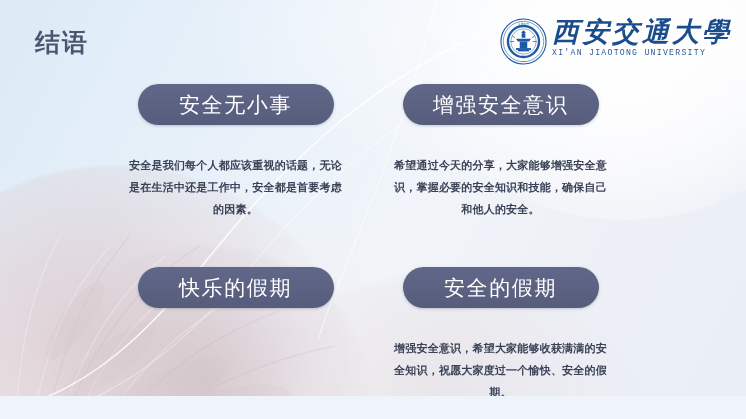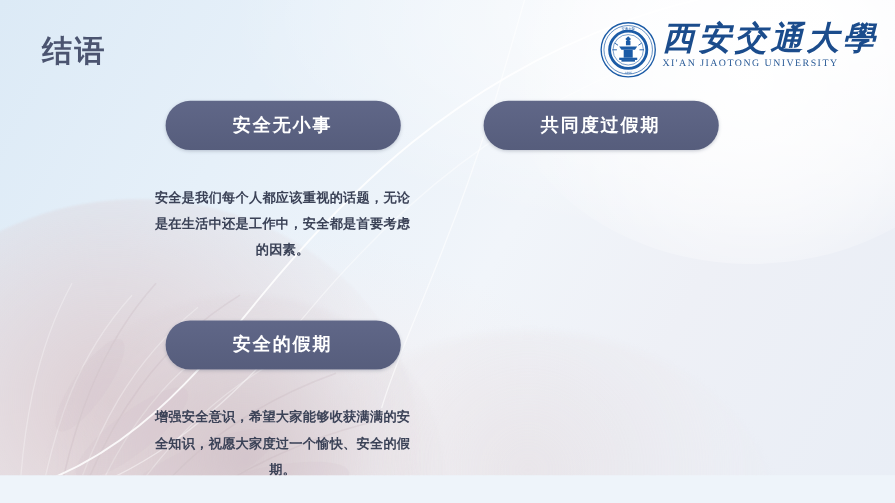--- a/index.html
+++ b/index.html
@@ -76,21 +76,21 @@
     font-family:"Liberation Serif","DejaVu Serif",serif;
     font-size:27px;
     font-weight:bold;
     font-style:italic;
     letter-spacing:3px;
     color:#1b4c8c;
     line-height:1.05;
     white-space:nowrap;
   }
   .logo-en {
-    font-family:Liberation Serif, serif;
+    font-family:Liberation Mono, monospace;
     font-size:8.2px;
     letter-spacing:1.25px;
     color:#2a5b97;
     white-space:nowrap;
     margin-top:2px;
   }
 
   
   .cards {
     position:absolute;
@@ -107,22 +107,22 @@
     width:196px;
     height:41px;
     border-radius:21px;
     background:linear-gradient(180deg,#606788 0%,#565d7c 100%);
     box-shadow:0 1px 3px rgba(70,78,105,.28);
     display:flex;
     align-items:center;
     justify-content:center;
   }
   .card-pill-label {
-    font-size:15px;
-    font-weight:bold;
+    font-size:21px;
+    font-weight:normal;
     letter-spacing:1.6px;
     color:#ffffff;
     white-space:nowrap;
   }
   .card-body {
     margin-top:29px;
     width:218px;
     font-size:11px;
     line-height:22px;
     letter-spacing:.2px;
@@ -202,24 +202,30 @@
 
   <div class="cards">
 
     <div class="card">
       <div class="card-pill">
         <span class="card-pill-label">安全无小事</span>
       </div>
       <div class="card-body">安全是我们每个人都应该重视的话题，无论是在生活中还是工作中，安全都是首要考虑的因素。</div>
     </div>
 
-
-    <div class="card">
-      <div class="card-pill">
-        <span class="card-pill-label">共同度过假期</span>
+    <div class="card">
+      <div class="card-pill">
+        <span class="card-pill-label">增强安全意识</span>
+      </div>
+      <div class="card-body">希望通过今天的分享，大家能够增强安全意识，掌握必要的安全知识和技能，确保自己和他人的安全。</div>
+    </div>
+
+    <div class="card">
+      <div class="card-pill">
+        <span class="card-pill-label">快乐的假期</span>
       </div>
     </div>
 
     <div class="card">
       <div class="card-pill">
         <span class="card-pill-label">安全的假期</span>
       </div>
       <div class="card-body">增强安全意识，希望大家能够收获满满的安全知识，祝愿大家度过一个愉快、安全的假期。</div>
     </div>
 

